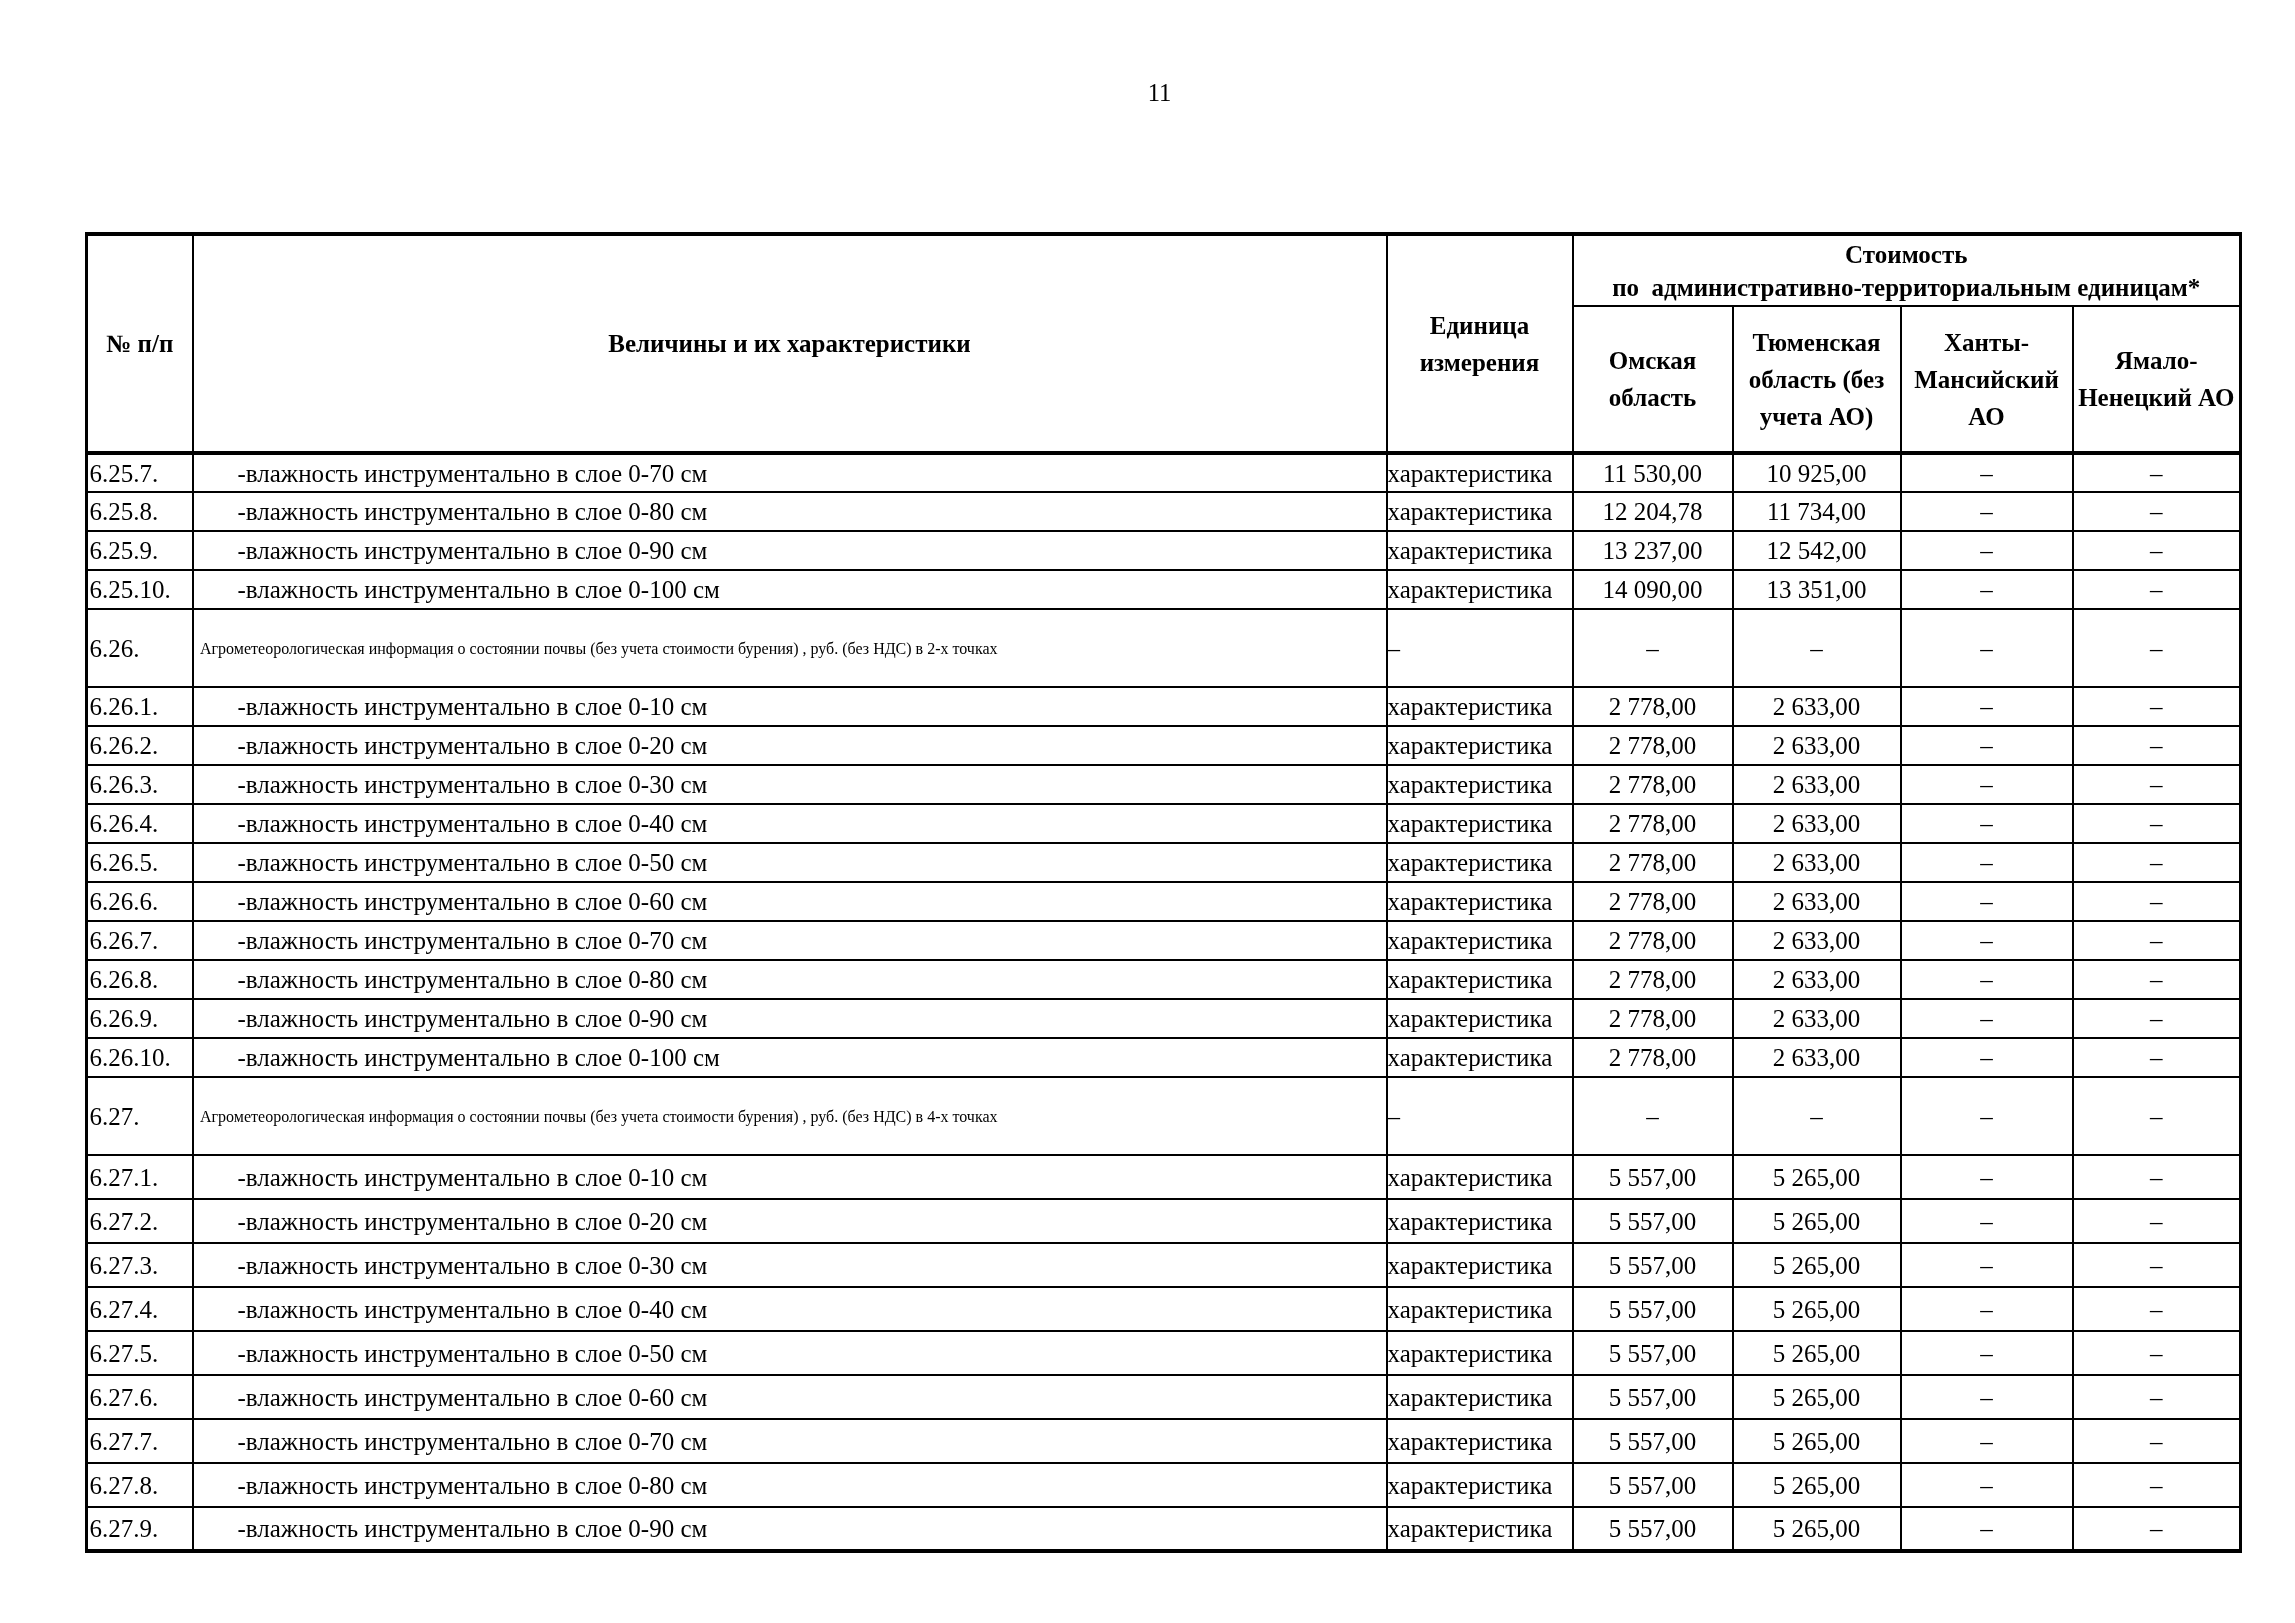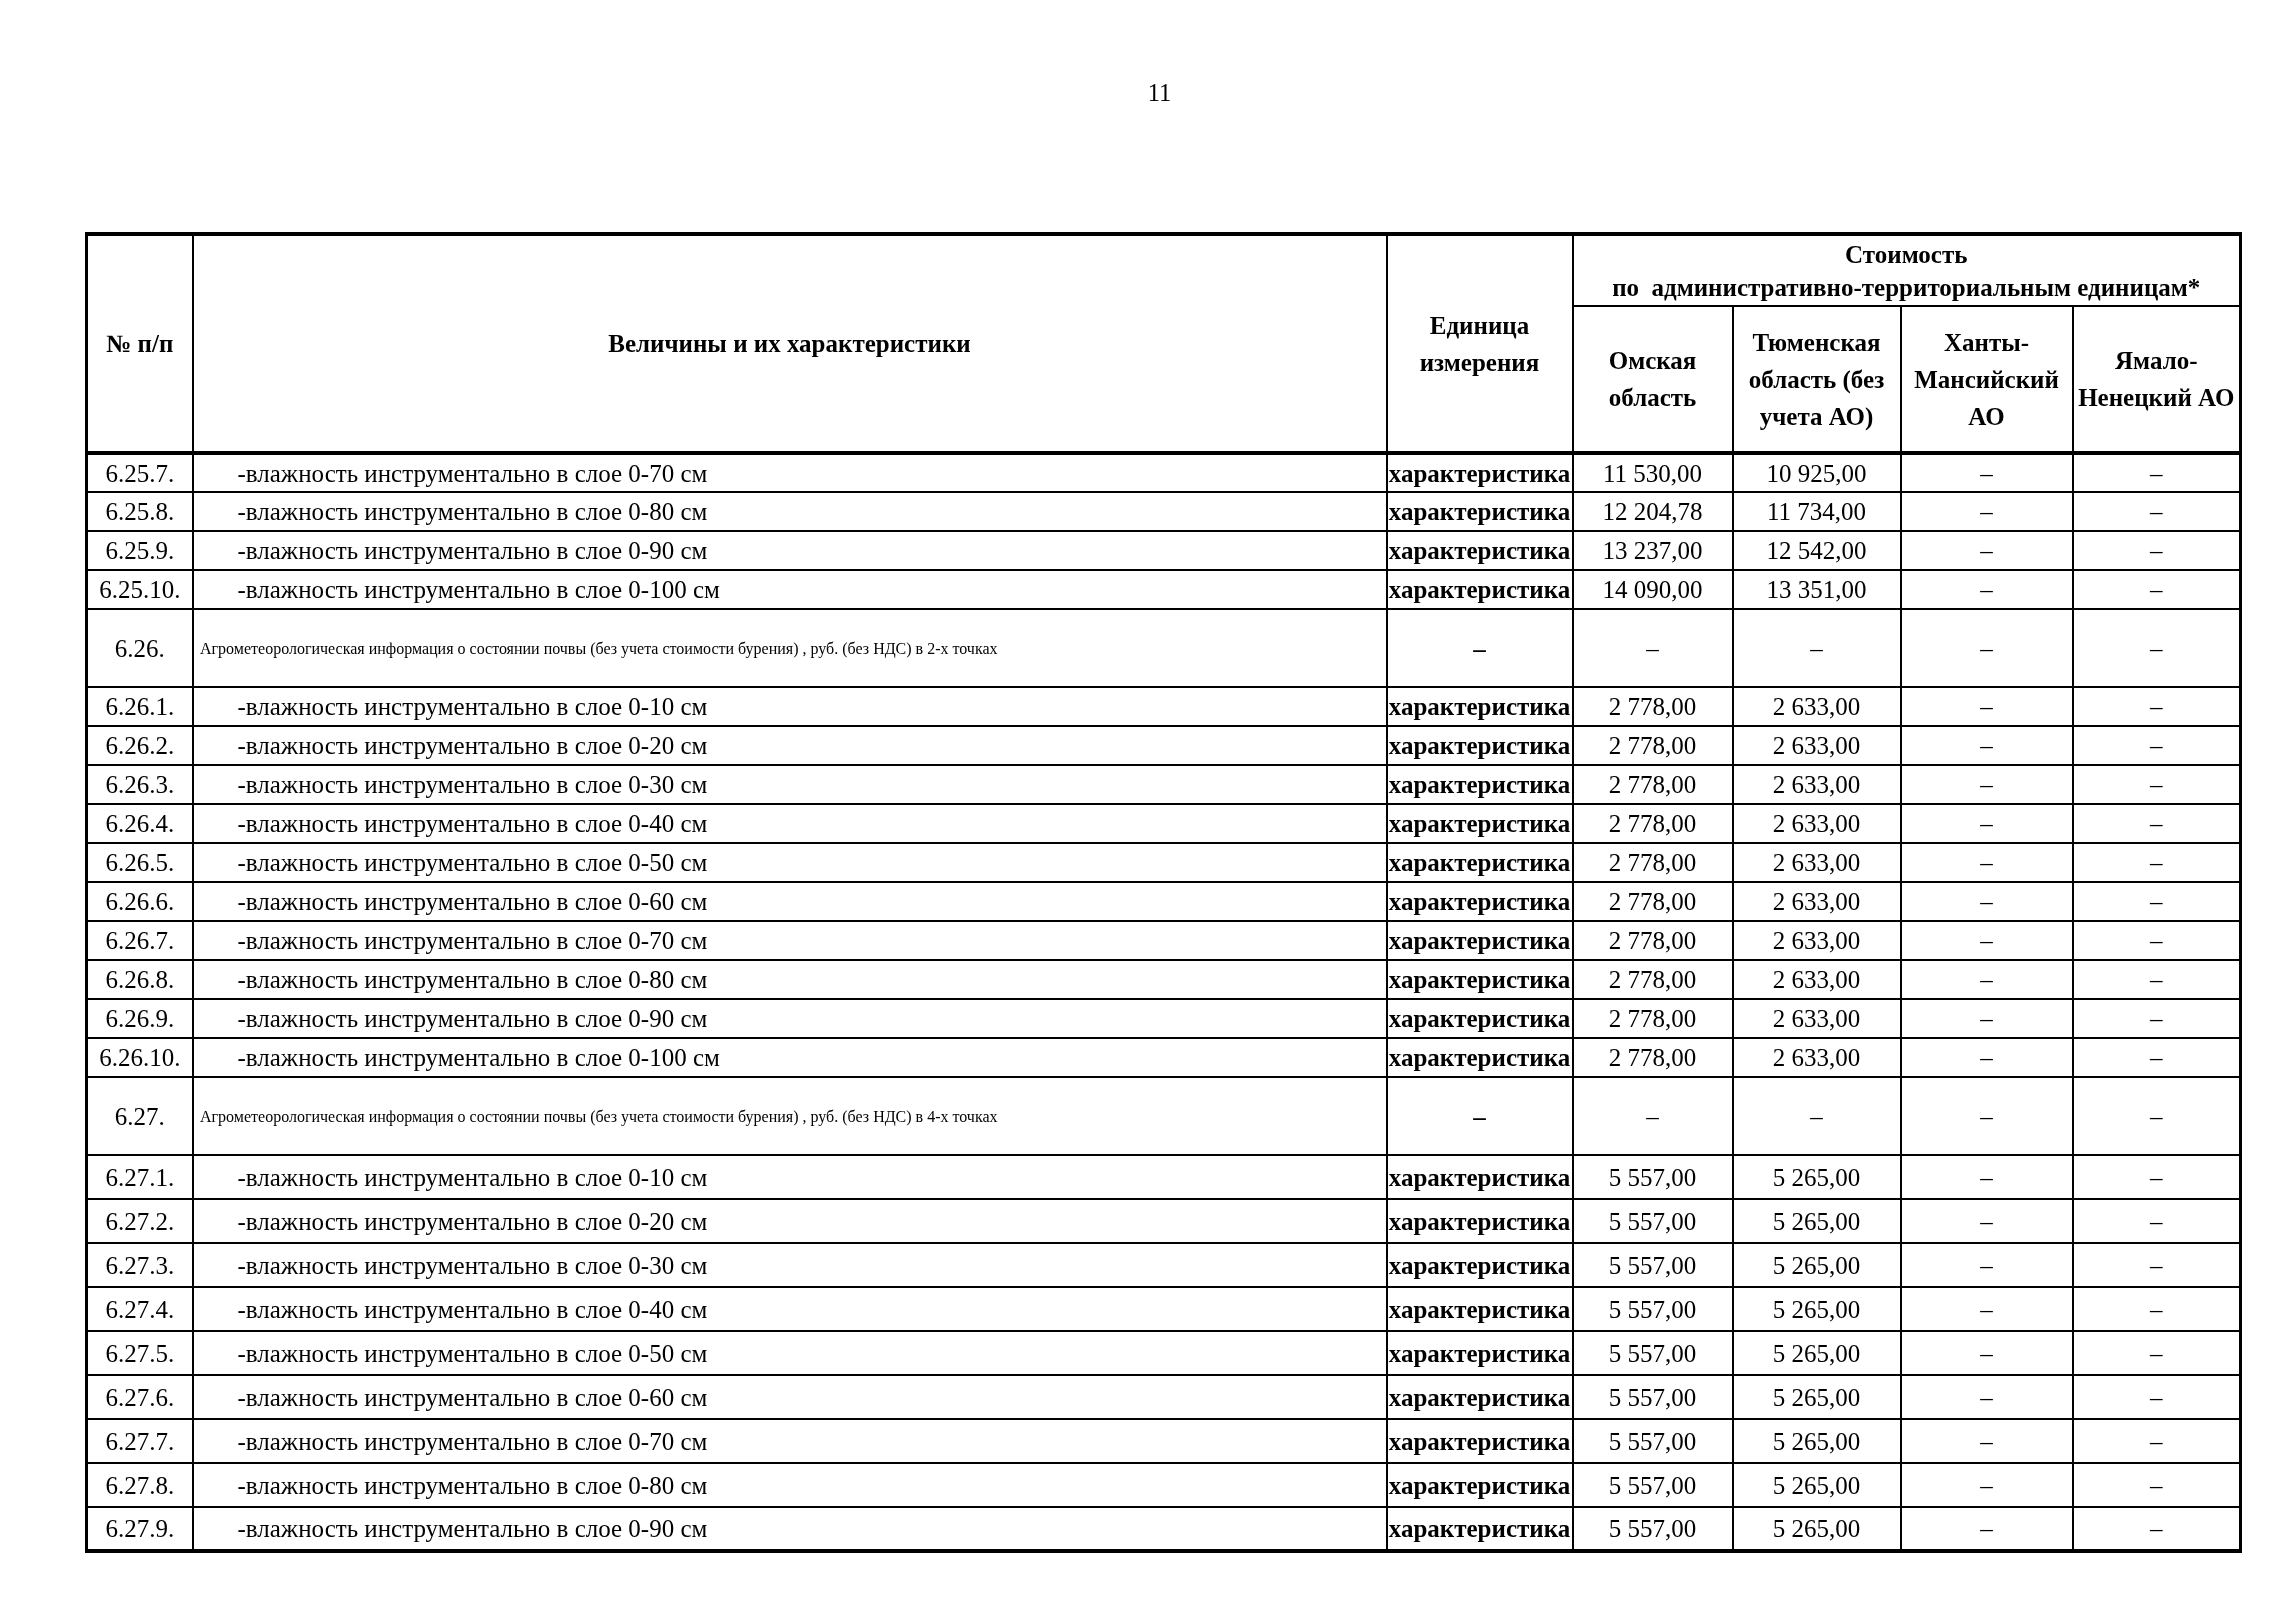--- a/index.html
+++ b/index.html
@@ -34,24 +34,24 @@
   thead tr.hr2 { height:147px; }
   th.h-cost { line-height:33px; }
   th.h-rowspan { line-height:37px; }
   thead tr.hr2 th { line-height:37px; }
   .cost-line2 { white-space:pre-wrap; }
 
   tbody td { font-size:25px; vertical-align:middle; line-height:33px; padding:0; }
   tr.item-row { height:39px; }
   tr.item-row.tall { height:44px; }
   tr.group-row { height:78px; }
-  td.c-num  { text-align:center; padding:0 1.6px; }
+  td.c-num  { text-align:left; padding:0 1.6px; }
   td.c-desc { text-align:left; padding-left:44px; padding-right:19px; }
   tr.group-row td.c-desc { padding-left:6.5px; font-size:16px; line-height:37px;margin-left:36px; }
-  td.c-unit { text-align:center;font-weight:bold; }
+  td.c-unit { text-align:left; }
   td.c-val  { text-align:center; }
 </style>
 </head>
 <body>
 
 <div>
   <div class="page-number">11</div>
 
   <table class="cost-table">
     <colgroup>

